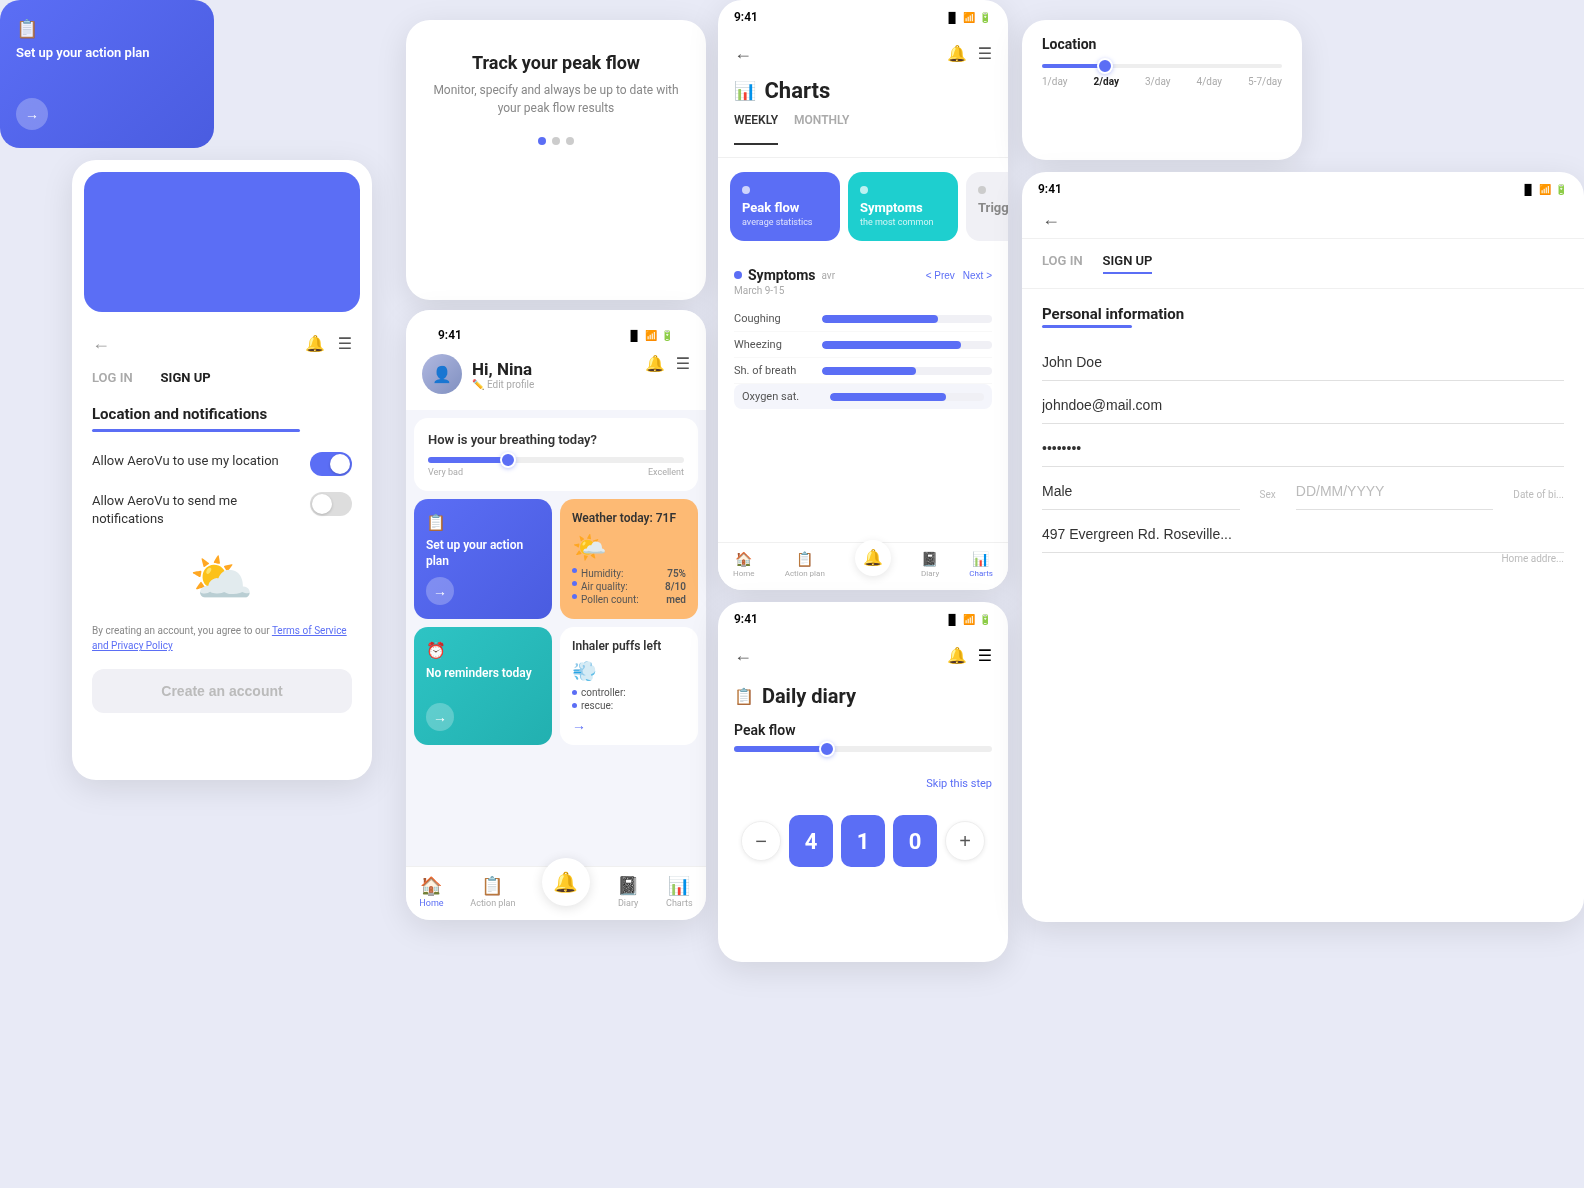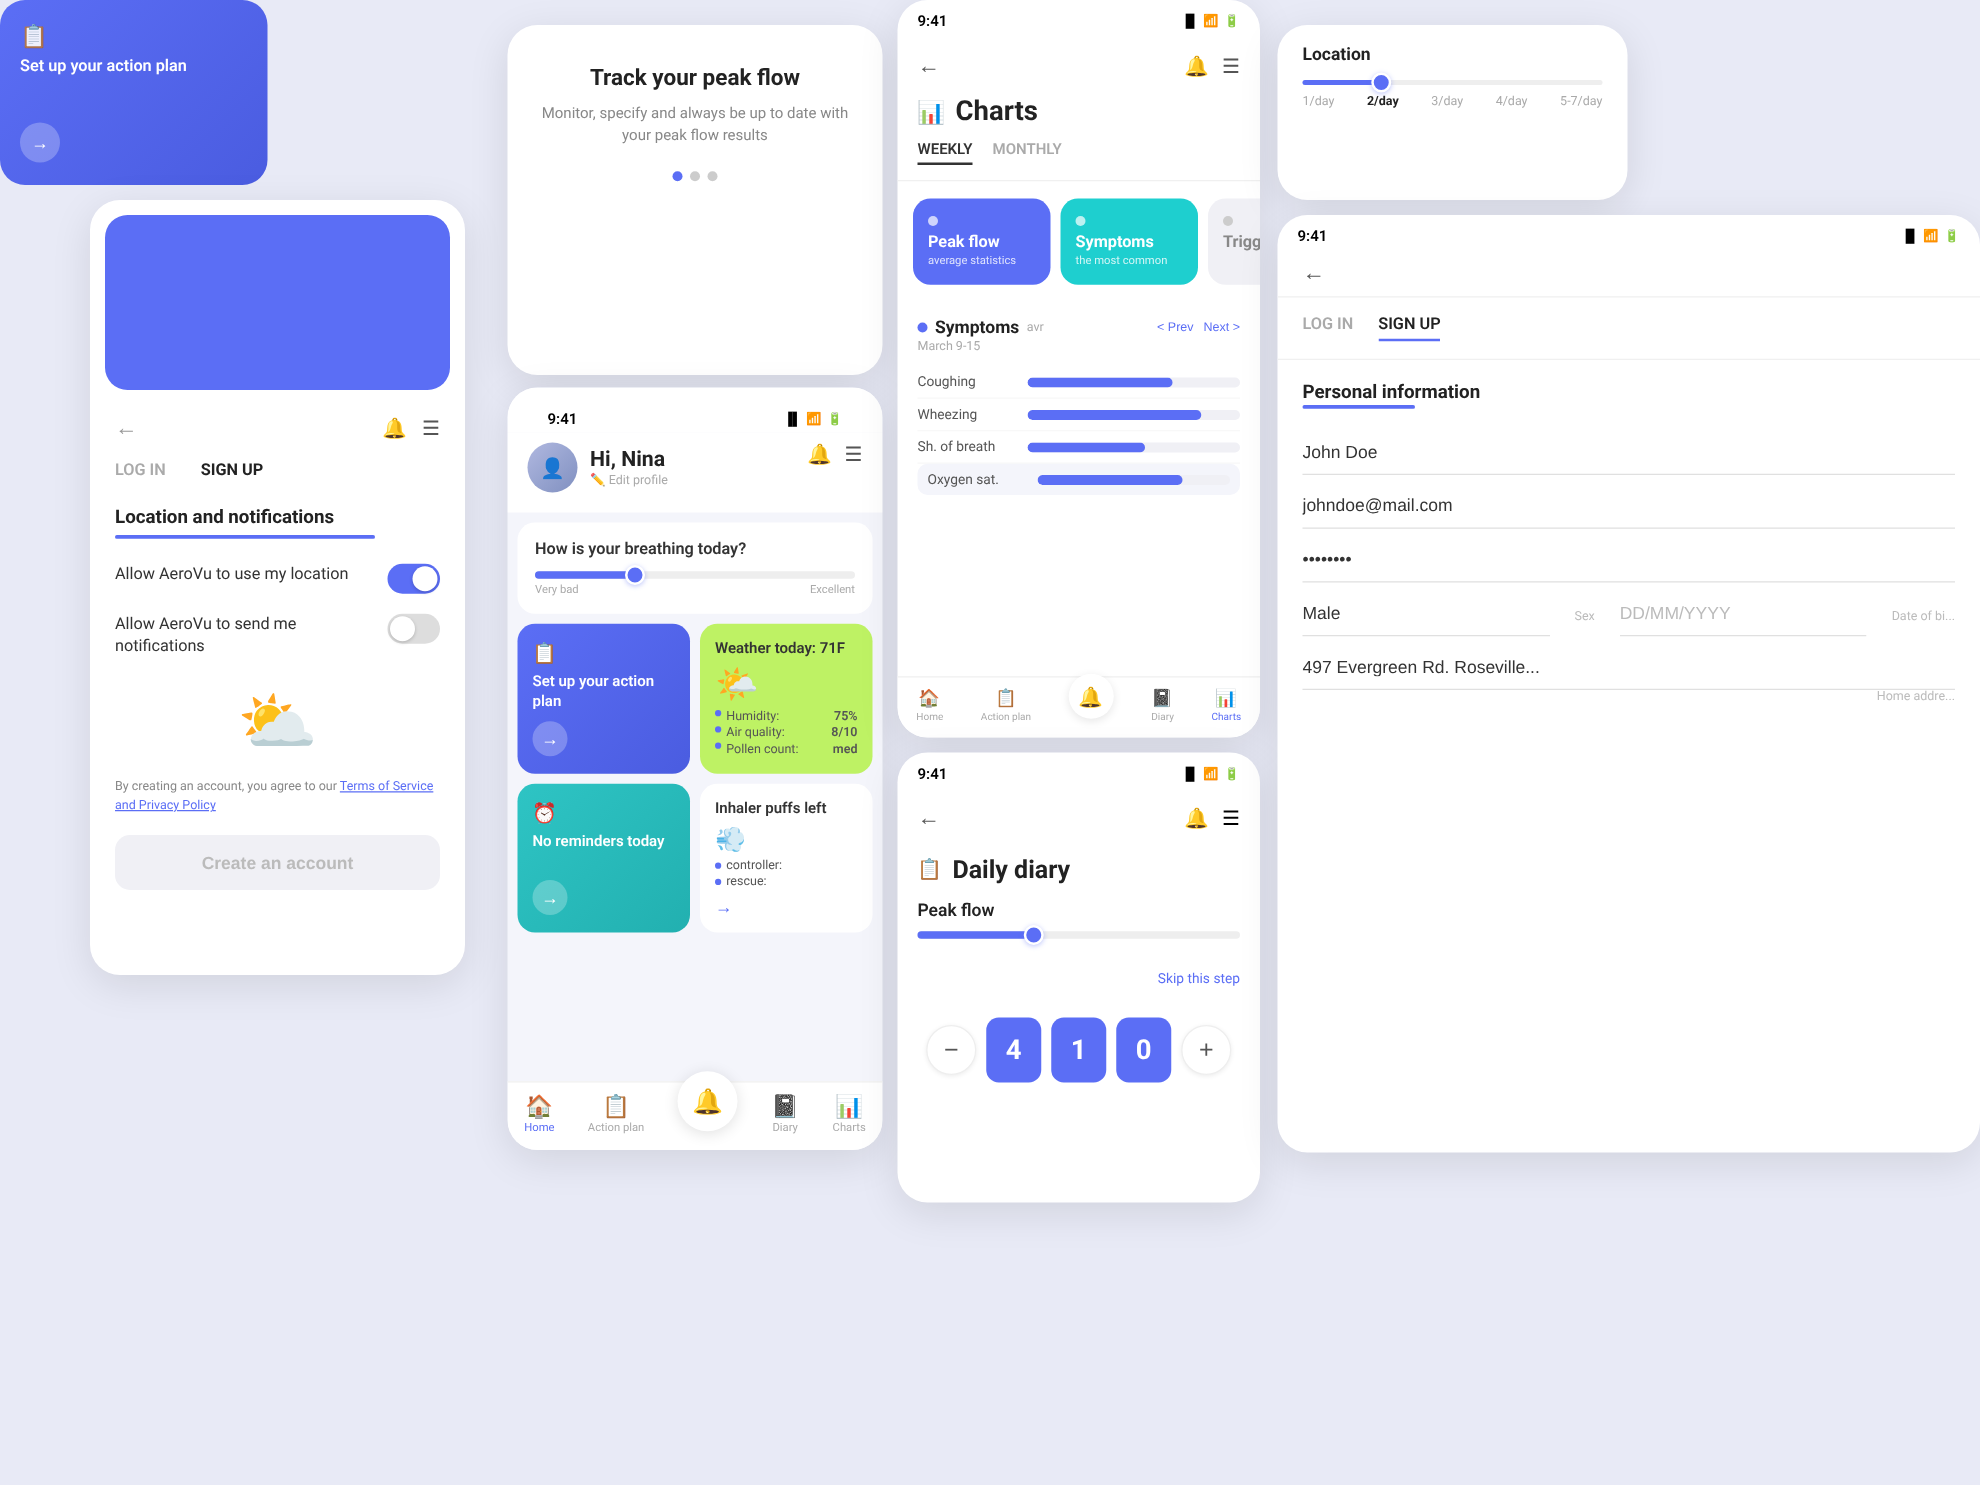--- a/index.html
+++ b/index.html
@@ -168,21 +168,21 @@
     }
     .tile-icon { font-size: 16px; margin-bottom: 6px; }
     .tile-title { font-size: 12px; font-weight: 600; line-height: 1.3; flex: 1; }
     .tile-arrow {
       width: 28px; height: 28px; border-radius: 50%;
       background: rgba(255,255,255,0.25);
       display: flex; align-items: center; justify-content: center;
       font-size: 14px; color: #fff; margin-top: 8px; align-self: flex-start;
     }
     .tile-weather {
-      background: #bef264;
+      background: #fdba74;
       border-radius: 14px;
       padding: 12px;
     }
     .weather-title { font-size: 12px; font-weight: 600; color: #333; margin-bottom: 6px; }
     .weather-icon { font-size: 28px; margin-bottom: 4px; }
     .weather-row { display: flex; align-items: flex-start; gap: 4px; font-size: 10px; color: #555; margin-bottom: 2px; }
     .weather-dot { width: 5px; height: 5px; border-radius: 50%; background: #5b6ef5; flex-shrink: 0; }
     .weather-val { margin-left: auto; font-weight: 600; }
     .tile-inhaler {
       background: #fff; border-radius: 14px; padding: 12px;
@@ -221,21 +221,21 @@
     .charts-header {
       padding: 14px 16px;
       display: flex; justify-content: space-between; align-items: center;
     }
     .charts-back { font-size: 18px; color: #555; cursor: pointer; }
     .charts-header-icons { display: flex; gap: 10px; font-size: 16px; color: #555; }
     .charts-title-row { padding: 0 16px 10px; display: flex; align-items: center; gap: 8px; }
     .charts-title-icon { color: #5b6ef5; font-size: 18px; }
     .charts-title { font-size: 22px; font-weight: 700; color: #222; }
     .charts-tabs { display: flex; gap: 16px; padding: 0 16px 12px; border-bottom: 1px solid #f0f0f0; }
-    .charts-tab { font-size: 12px; font-weight: 600; cursor: pointer; padding-bottom: 4px; }
+    .charts-tab { font-size: 12px; font-weight: 600; cursor: pointer; padding-bottom: 16px; }
     .charts-tab.active { color: #333; border-bottom: 2px solid #333; }
     .charts-tab.inactive { color: #aaa; }
 
     .charts-categories {
       display: flex; gap: 8px; padding: 14px 12px;
       overflow-x: auto;
     }
     .cat-card {
       border-radius: 14px; padding: 14px 12px;
       min-width: 110px; flex-shrink: 0;

